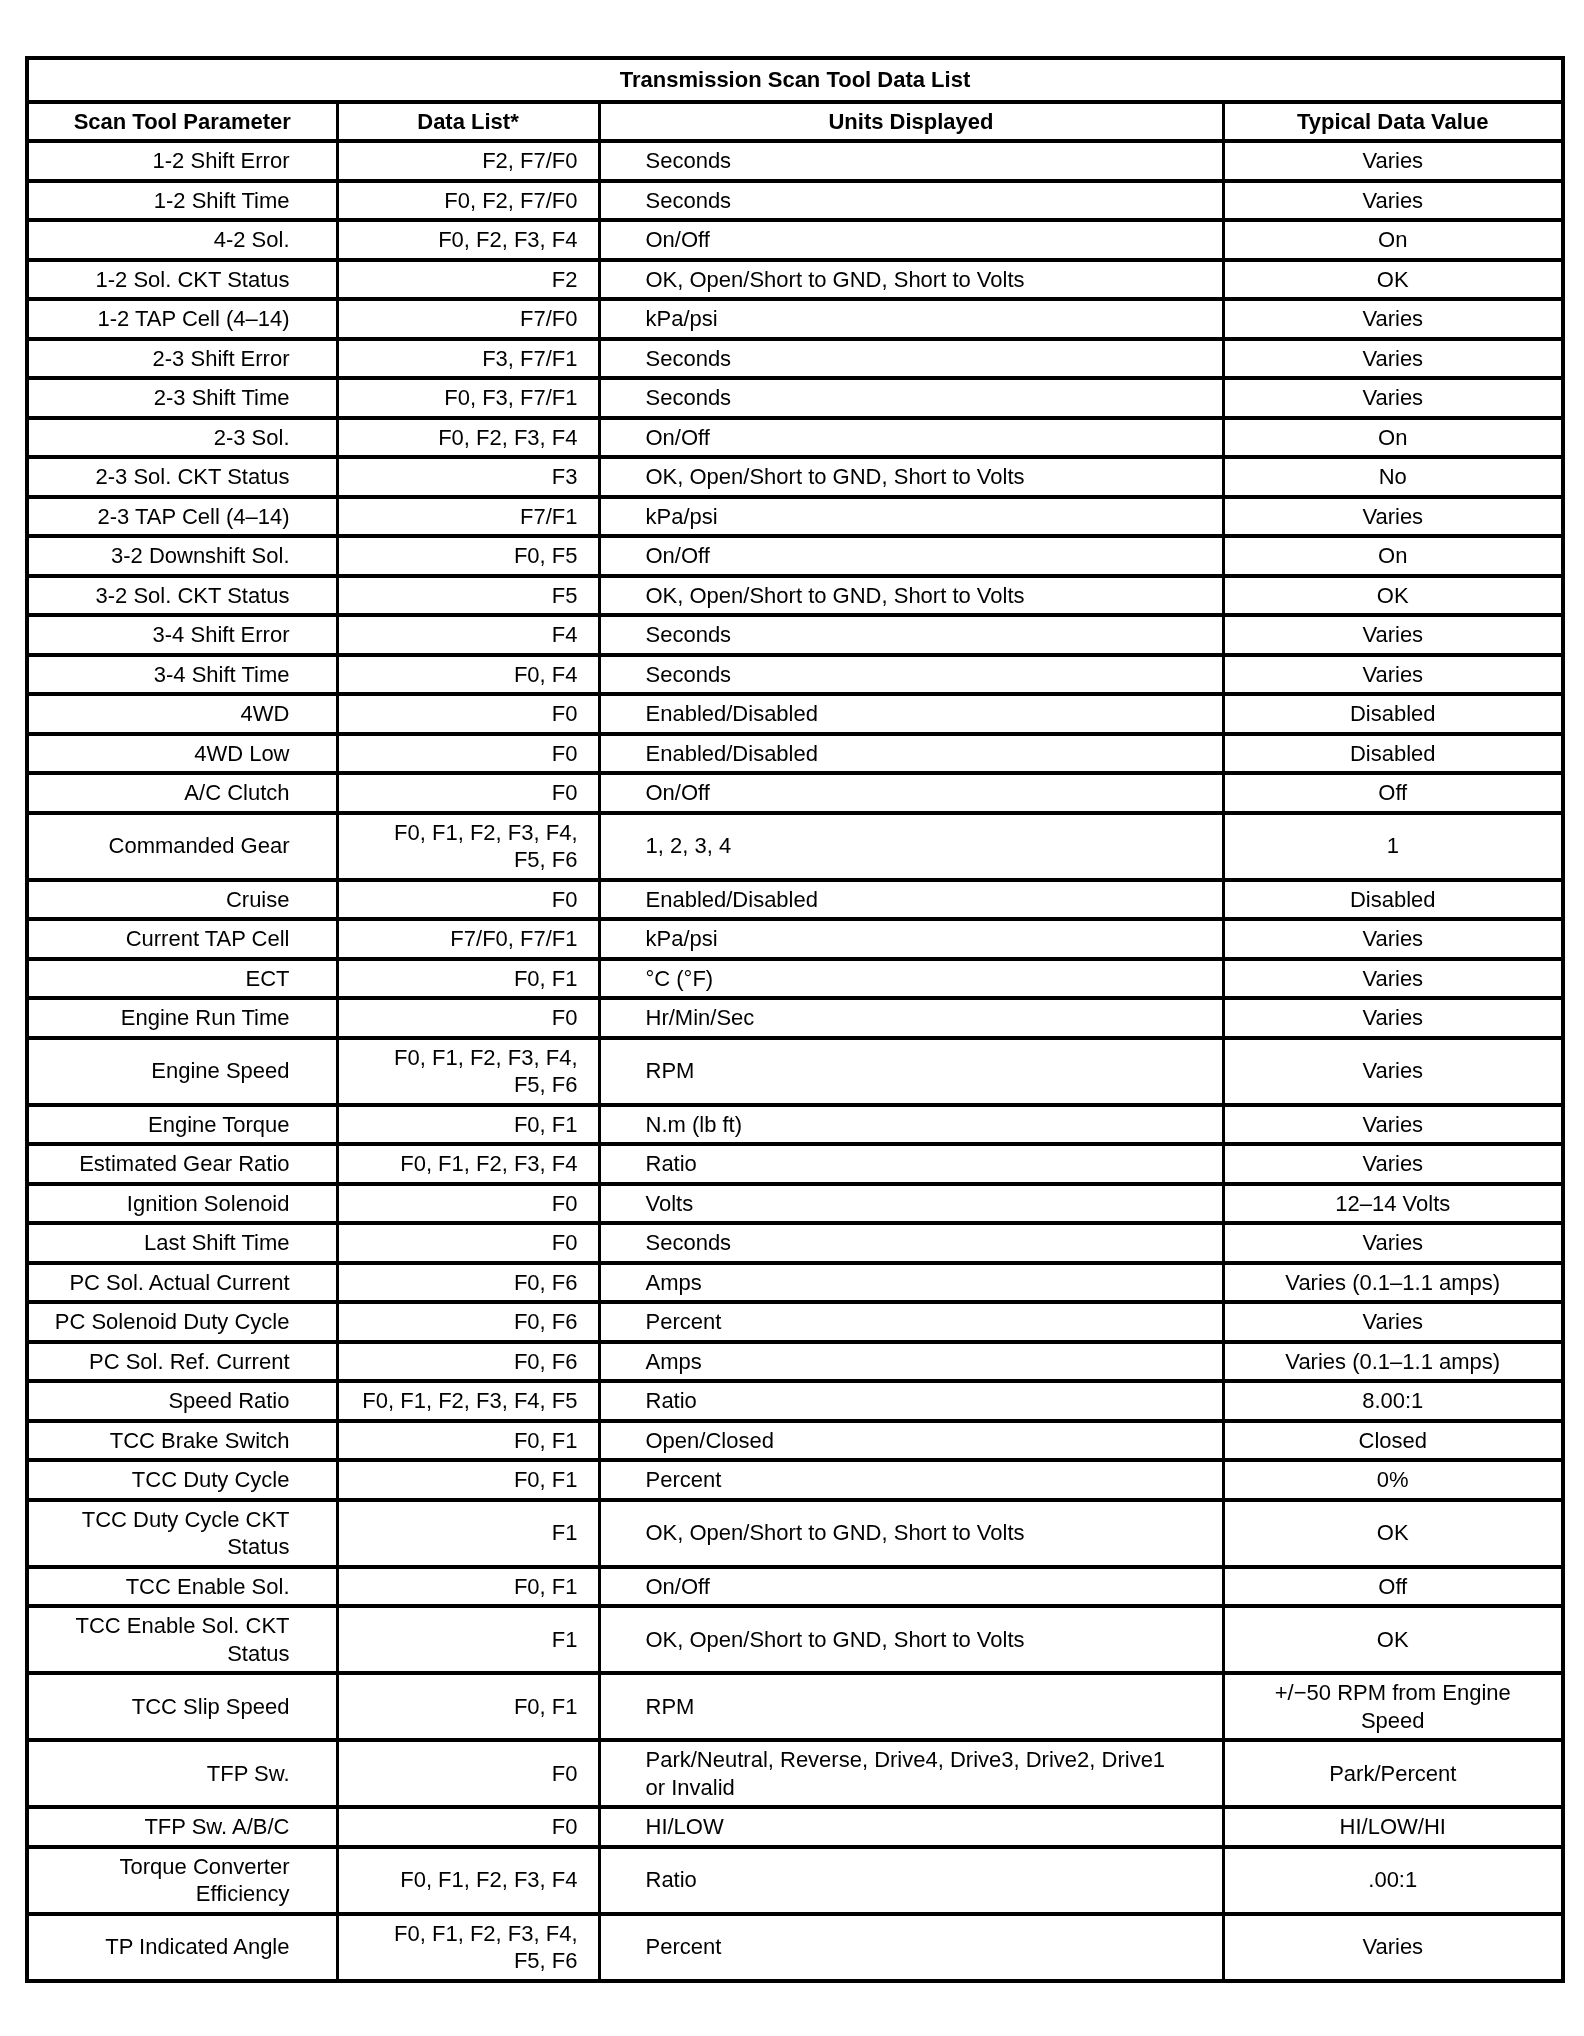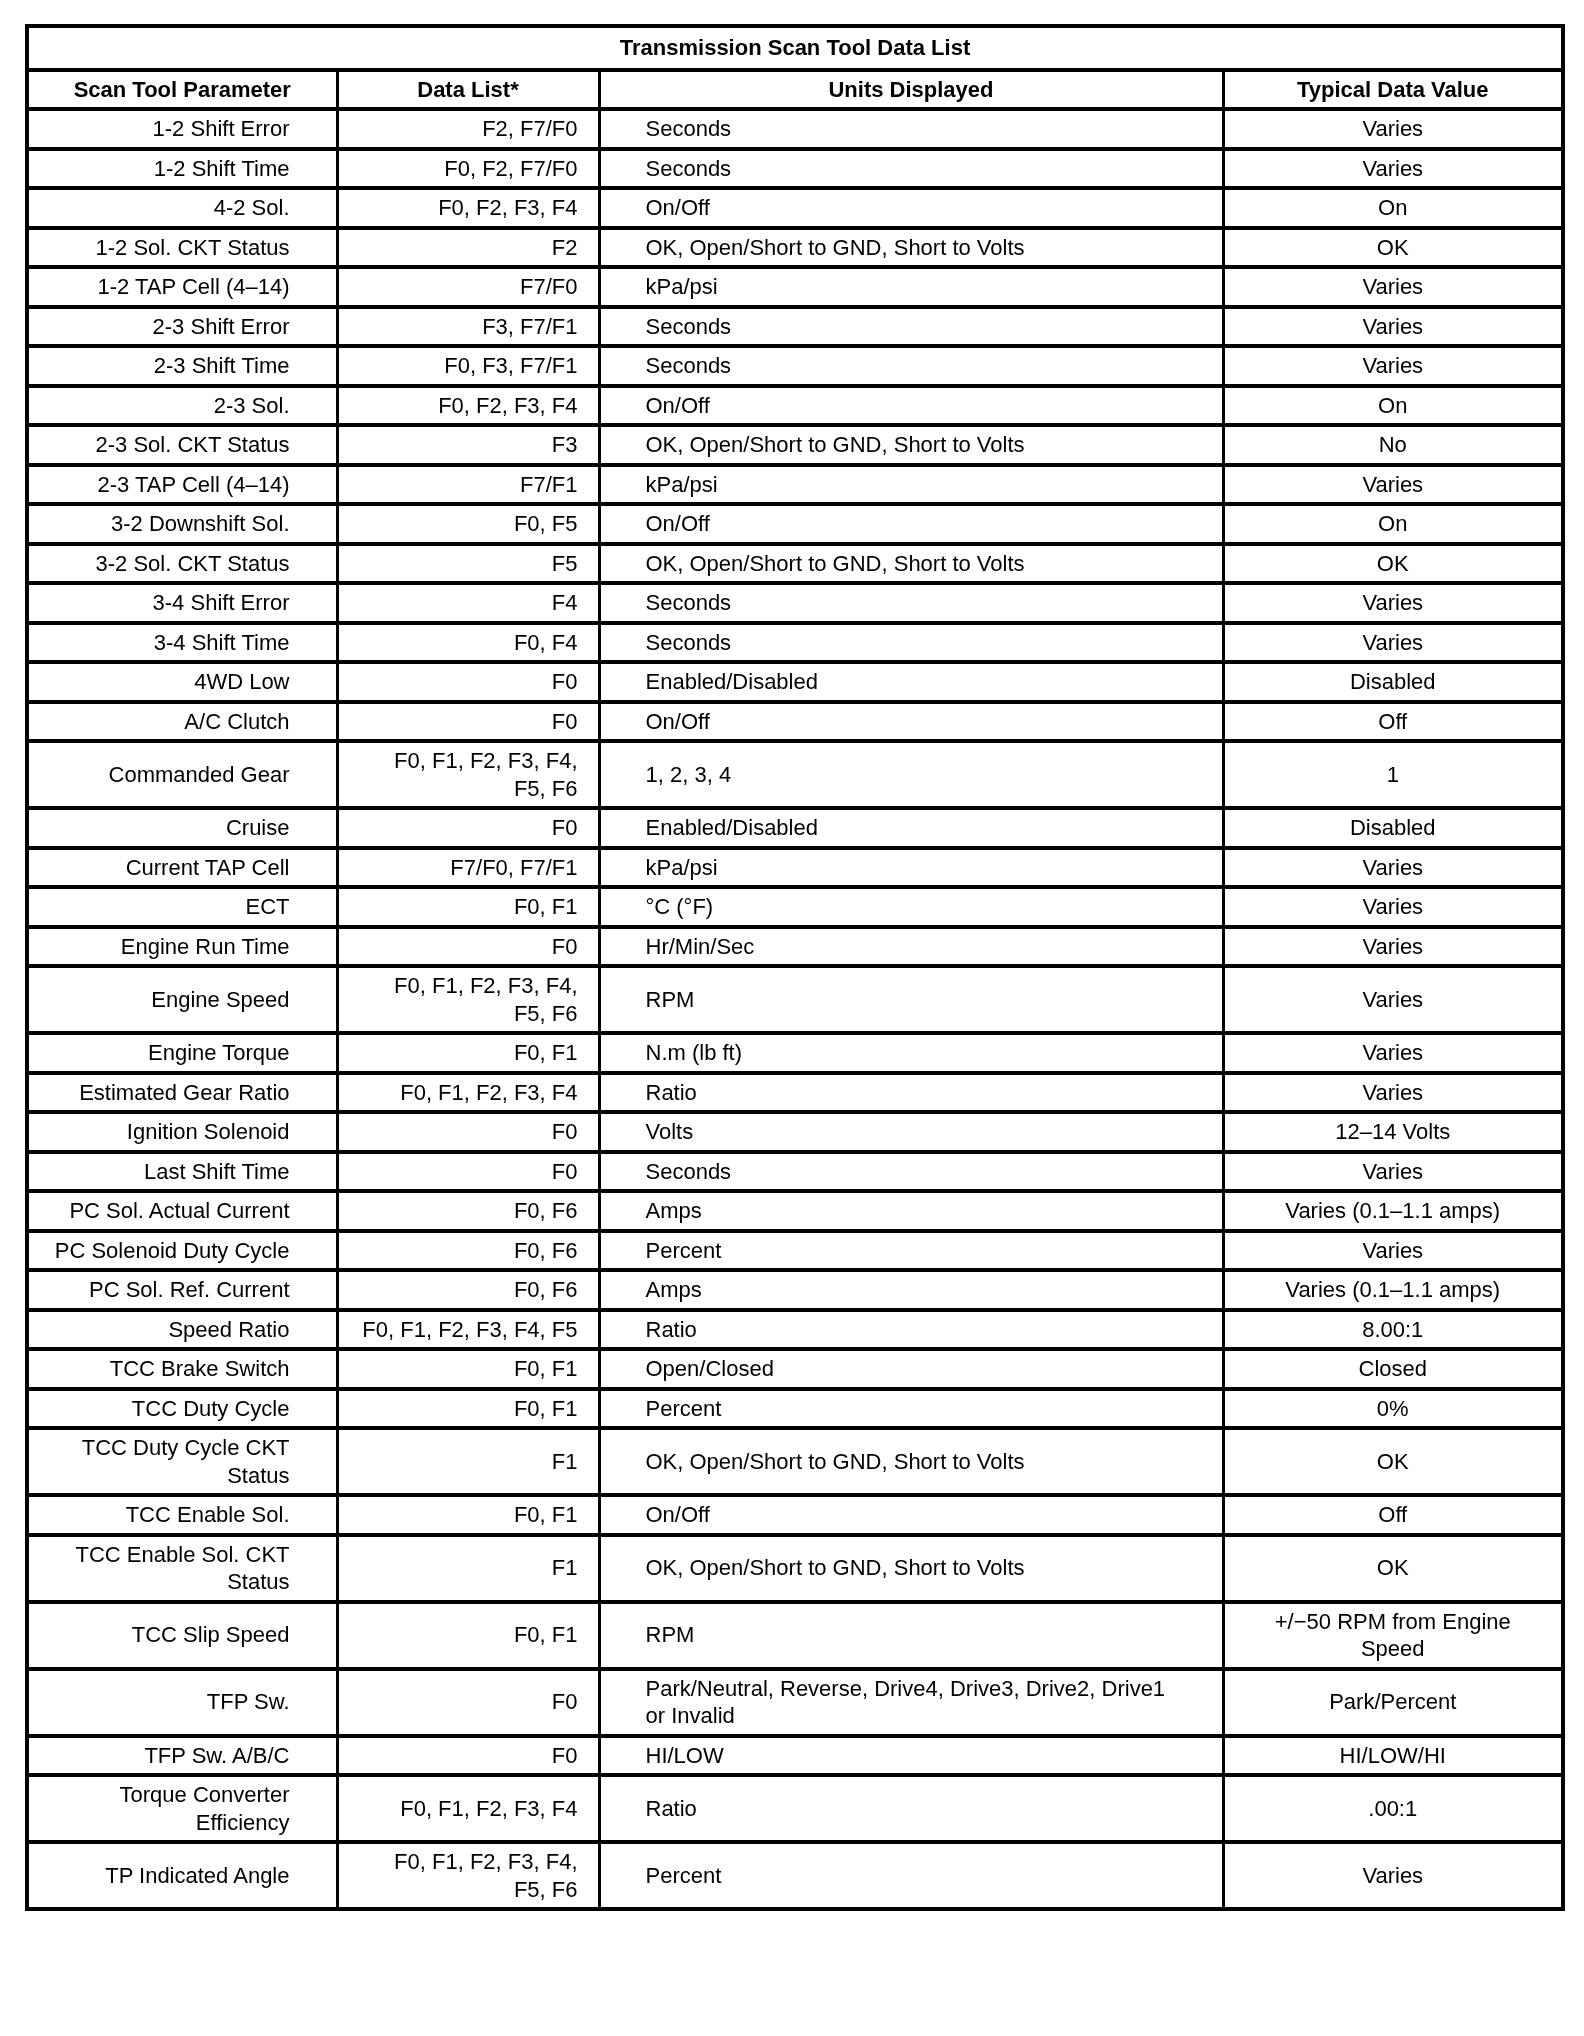--- a/index.html
+++ b/index.html
@@ -14,21 +14,21 @@
   .page {
     position: relative;
     width: 1584px;
     height: 2036px;
     background: #ffffff;
     overflow: hidden;
   }
   table.scan-table {
     position: absolute;
     left: 25px;
-    top: 24px;
+    top: 56px;
     width: 1536px;
     border-collapse: collapse;
     table-layout: fixed;
     border: 4px solid #000;
   }
   table.scan-table th,
   table.scan-table td {
     border: 3px solid #000;
     border-top-width: 4px;
     border-bottom-width: 4px;
@@ -165,20 +165,26 @@
           <td class="c2">Seconds</td>
           <td class="c3">Varies</td>
         </tr>
         <tr>
           <td class="c0">3-4 Shift Time</td>
           <td class="c1">F0, F4</td>
           <td class="c2">Seconds</td>
           <td class="c3">Varies</td>
         </tr>
         <tr>
+          <td class="c0">4WD</td>
+          <td class="c1">F0</td>
+          <td class="c2">Enabled/Disabled</td>
+          <td class="c3">Disabled</td>
+        </tr>
+        <tr>
           <td class="c0">4WD Low</td>
           <td class="c1">F0</td>
           <td class="c2">Enabled/Disabled</td>
           <td class="c3">Disabled</td>
         </tr>
         <tr>
           <td class="c0">A/C Clutch</td>
           <td class="c1">F0</td>
           <td class="c2">On/Off</td>
           <td class="c3">Off</td>

